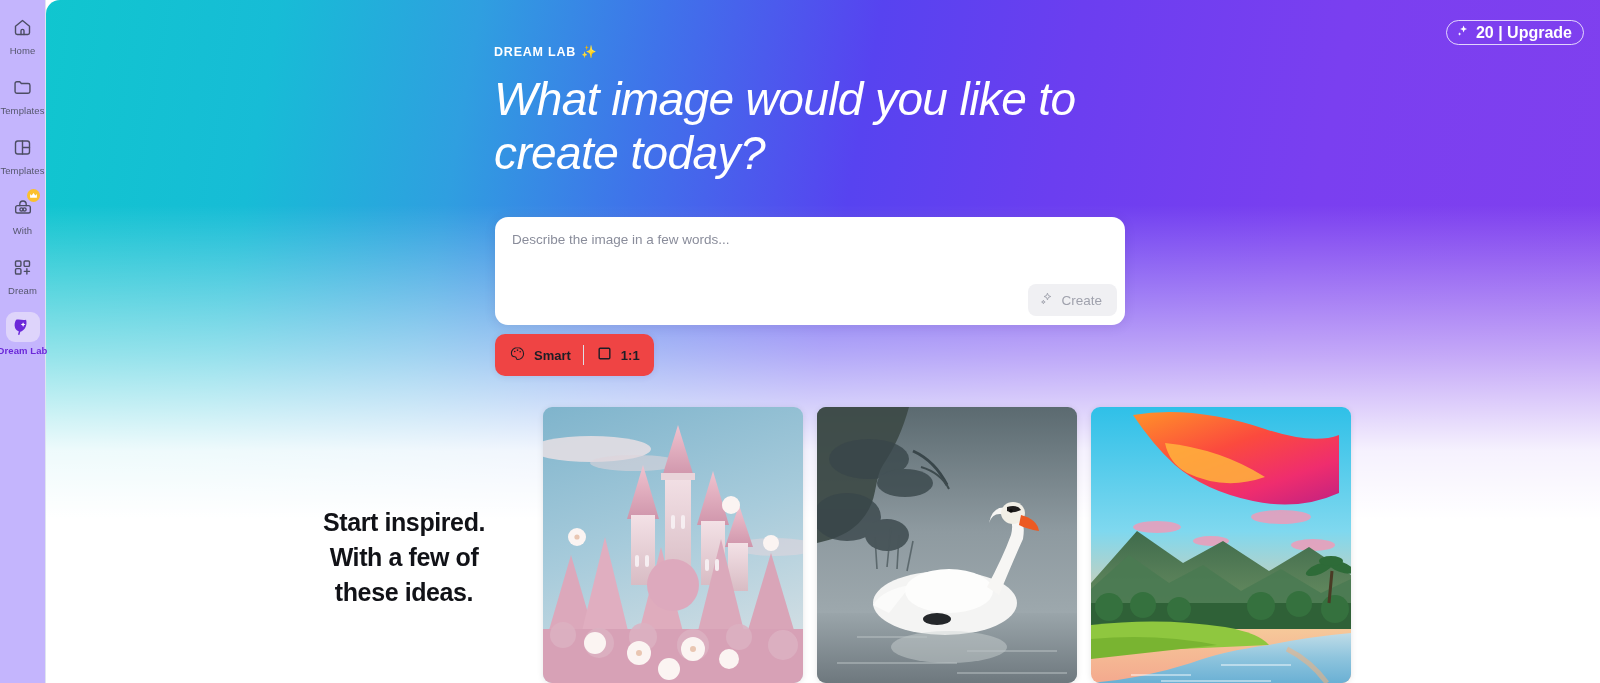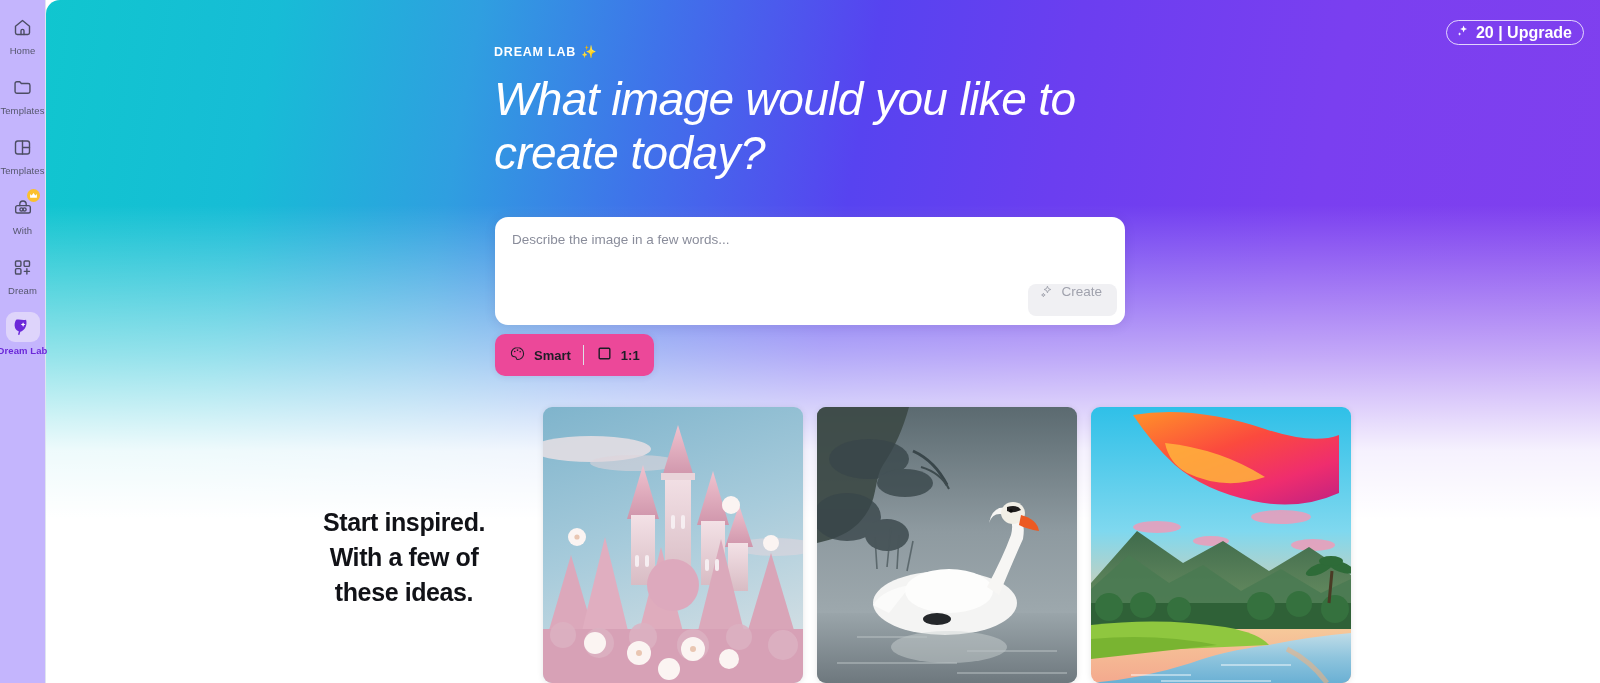--- a/index.html
+++ b/index.html
@@ -154,39 +154,39 @@
     font-family: "Liberation Sans", sans-serif;
     font-size: 13.5px;
     color: #30313d;
     background: transparent;
   }
   .prompt-input::placeholder { color: #8a8d9b; }
   .create-btn {
     position: absolute;
     right: 8px; bottom: 9px;
     height: 32px;
-    display: flex; gap: 7px;
+    display: flex; align-items: center; gap: 7px;
     padding: 0 15px 0 11px;
     background: #f0f0f3;
     border: none;
     border-radius: 8px;
     color: #a0a2ad;
     font-size: 13.5px;
     font-family: "Liberation Sans", sans-serif;
     cursor: default;
   }
 
   
   .options-bar {
     position: absolute;
     left: 449px;
     top: 334px;
     height: 42px;
     display: flex; align-items: center;
-    background: #ec4899;
+    background: #ef4444;
     border-radius: 10px;
     box-shadow: 0 1px 7px rgba(40,20,90,0.09);
     padding: 0 14px;
     gap: 12px;
     z-index: 4;
   }
   .option {
     display: flex; align-items: center; gap: 8px;
     cursor: pointer;
     font-size: 13px;

